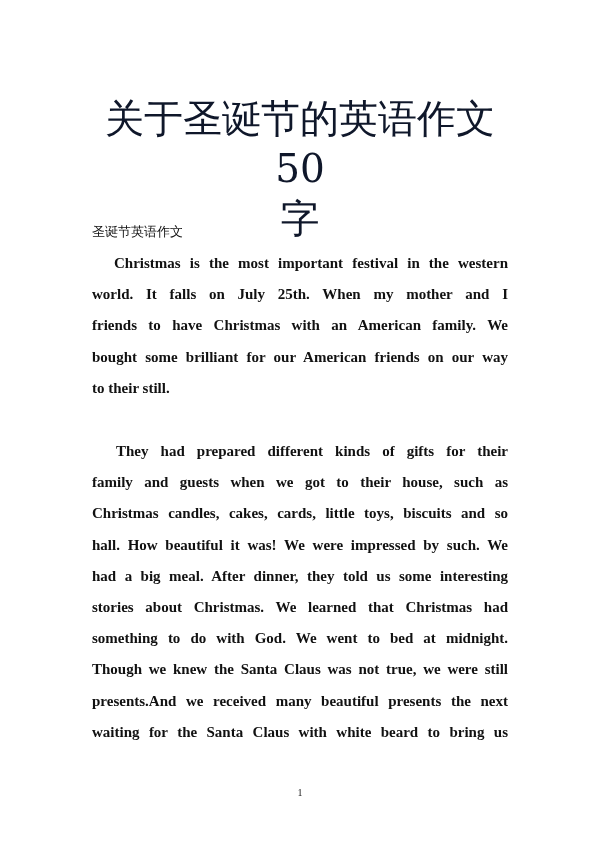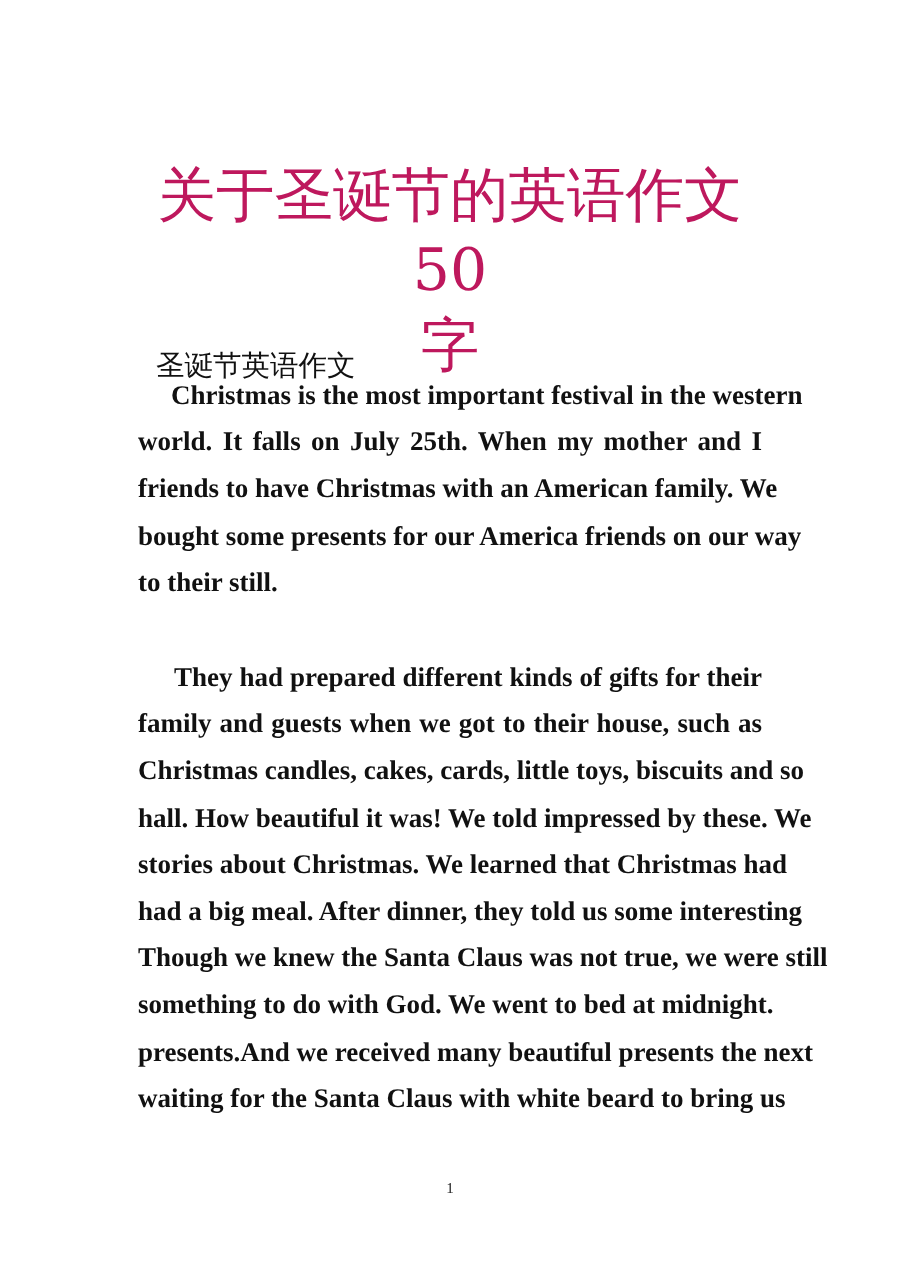--- a/index.html
+++ b/index.html
@@ -17,47 +17,47 @@
     .page {
       position: absolute;
       left: 0; top: 0;
       width: 600px; height: 848px;
       background: #ffffff;
     }
     .title {
       position: absolute;
       left: 80px;
       width: 440px;
-      top: 106px;
+      top: 94px;
       text-align: center;
       font-family: "DejaVu Serif", "Liberation Serif", serif;
       font-size: 39px;
       line-height: 50px;
       font-weight: normal;
-      color: #be185d;
+      color: #0f172a;
       margin: 0;
       letter-spacing: 0px;
     }
     .subtitle {
       position: absolute;
       left: 92px;
       top: 222px;
       font-family: "DejaVu Sans", "Liberation Sans", sans-serif;
-      font-size: 19px;
+      font-size: 13px;
       line-height: 20px;
       color: #111111;
-      margin: 12px;
+      margin: 0;
     }
     .body-text {
       position: absolute;
       left: 92px;
       width: 416px;
       font-family: "Liberation Serif", "DejaVu Serif", serif;
       font-weight: bold;
-      font-size: 18px;
+      font-size: 15px;
       color: #111111;
     }
     .line {
       display: block;
       height: 31.2px;
       line-height: 31.2px;
       white-space: nowrap;
       text-align: justify;
       text-align-last: justify;
     }
@@ -92,32 +92,32 @@
     <span>关于圣诞节的英语作文 50</span><br>
     <span>字</span>
   </h1>
 
   <div class="subtitle">圣诞节英语作文</div>
 
   <div class="body-text para1">
     <span class="line indent">Christmas  is the most important  festival in the western</span>
     <span class="line">world. It falls on July 25th. When my mother and I</span>
     <span class="line">friends  to have Christmas  with an American  family. We</span>
-    <span class="line">bought some presents for our America friends on our way</span>
+    <span class="line">bought some brilliant for our American friends on our way</span>
     <span class="line last">to their still.</span>
   </div>
 
   <div class="body-text para2">
     <span class="line indent2">They had prepared different kinds of gifts for their</span>
     <span class="line">family and guests when we got to their house, such as</span>
     <span class="line">Christmas  candles, cakes, cards, little toys, biscuits and so</span>
-    <span class="line">hall. How beautiful it was! We told impressed  by these. We</span>
+    <span class="line">hall. How beautiful it was! We were impressed  by such. We</span>
+    <span class="line">had a big meal. After dinner,  they told us some interesting</span>
     <span class="line">stories about Christmas.  We learned that Christmas had</span>
-    <span class="line">had a big meal. After dinner,  they told us some interesting</span>
+    <span class="line">something to do with God. We went to bed at midnight.</span>
     <span class="line">Though we knew the Santa Claus was not true, we were still</span>
-    <span class="line">something to do with God. We went to bed at midnight.</span>
     <span class="line">presents.And  we received many beautiful presents the next</span>
     <span class="line">waiting for the Santa Claus with white beard to bring us</span>
   </div>
 
   <div class="page-number">1</div>
 
 </div>
 
 </body></html>

